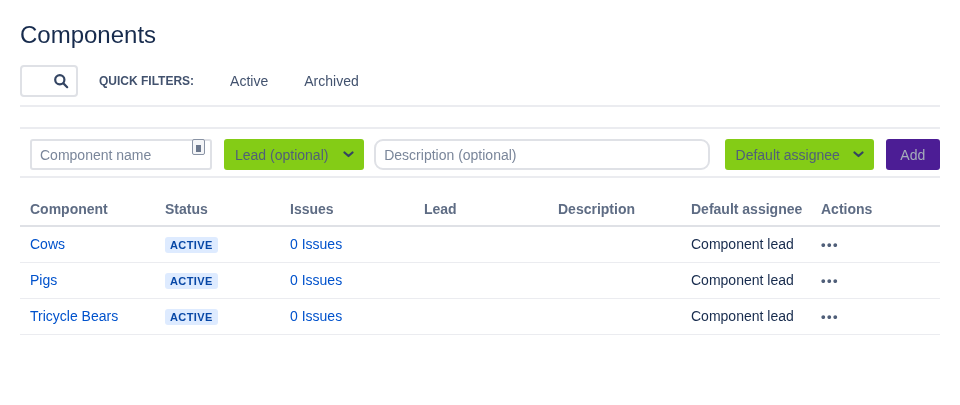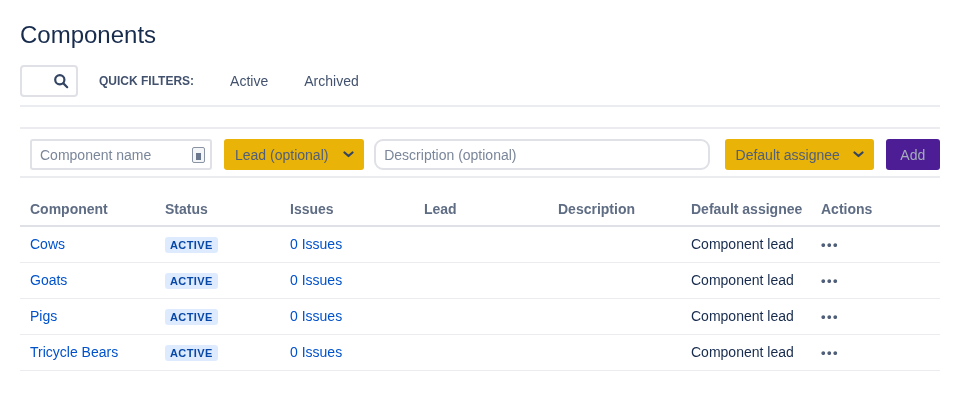--- a/index.html
+++ b/index.html
@@ -71,42 +71,42 @@
     border: 2px solid #DFE1E6;
     border-radius: 3px;
     background: #fff;
     font-family: "Liberation Sans", sans-serif;
     font-size: 14px;
     color: #172B4D;
     padding: 0 8px;
     outline: none;
   }
   .text-input::placeholder { color: #7A869A; opacity: 1; }
-  .input-wrap { position: relative; display: flex; align-items: center; }
+  .input-wrap { position: relative; display: flex; align-items: flex-start; }
   .input-component { width: 182px; padding-right: 26px; }
   .autofill-icon {
     position: absolute;
     right: 7px;
     width: 13px; height: 16px;
     border: 1px solid #8993A4;
     border-radius: 2px;
     background: #F4F5F7;
   }
   .autofill-icon::after {
     content: "";
     position: absolute;
     left: 3px; bottom: 2px;
     width: 5px; height: 7px;
     background: #6B778C;
   }
   .input-description { width: 340px; margin-left: 10px; border-radius: 9px; }
 
   .select {
     height: 31px;
-    background: #eab308;
+    background: #84cc16;
     border-radius: 3px;
     display: flex;
     align-items: center;
     justify-content: space-between;
     padding: 0 10px 0 11px;
     font-size: 14px;
     color: #505F79;
     cursor: pointer;
   }
   .select-lead { width: 142px; margin-left: 12px; }
@@ -255,29 +255,20 @@
       <tr>
         <td><a class="link">Cows</a></td>
         <td><span class="status-badge">ACTIVE</span></td>
         <td><a class="link">0 Issues</a></td>
         <td><span></span></td>
         <td><span></span></td>
         <td><span>Component lead</span></td>
         <td><span class="actions-menu">•••</span></td>
       </tr>
       <tr>
-        <td><a class="link">Goats</a></td>
-        <td><span class="status-badge">ACTIVE</span></td>
-        <td><a class="link">0 Issues</a></td>
-        <td><span></span></td>
-        <td><span></span></td>
-        <td><span>Component lead</span></td>
-        <td><span class="actions-menu">•••</span></td>
-      </tr>
-      <tr>
         <td><a class="link">Pigs</a></td>
         <td><span class="status-badge">ACTIVE</span></td>
         <td><a class="link">0 Issues</a></td>
         <td><span></span></td>
         <td><span></span></td>
         <td><span>Component lead</span></td>
         <td><span class="actions-menu">•••</span></td>
       </tr>
       <tr>
         <td><a class="link">Tricycle Bears</a></td>

